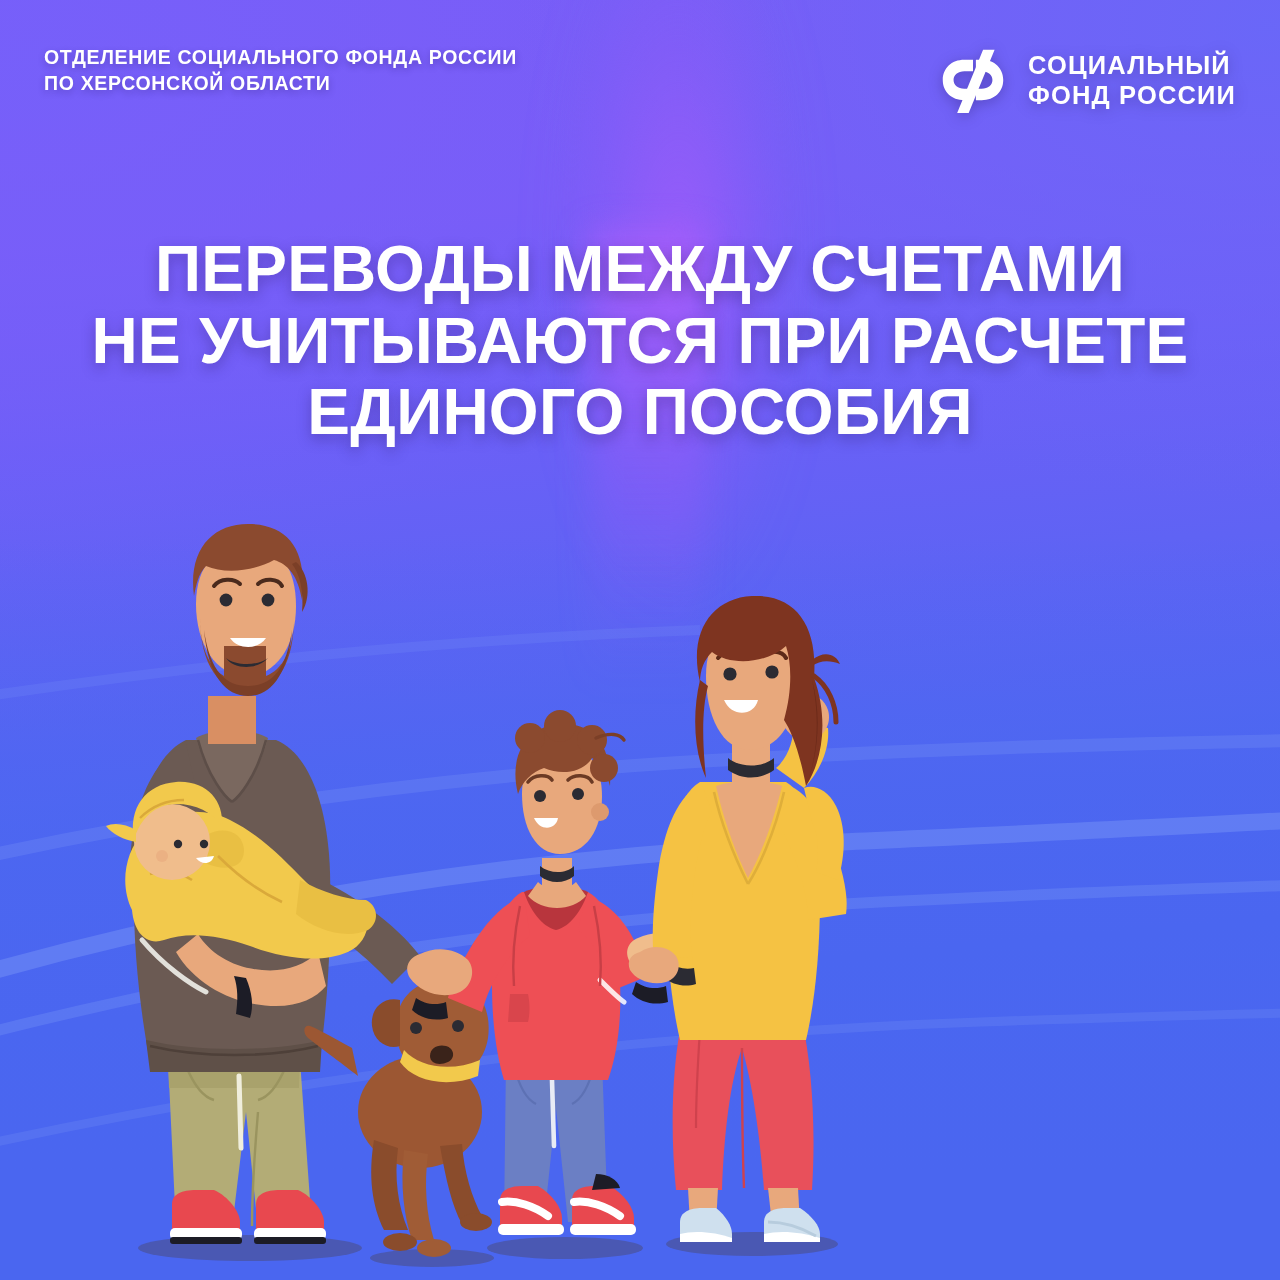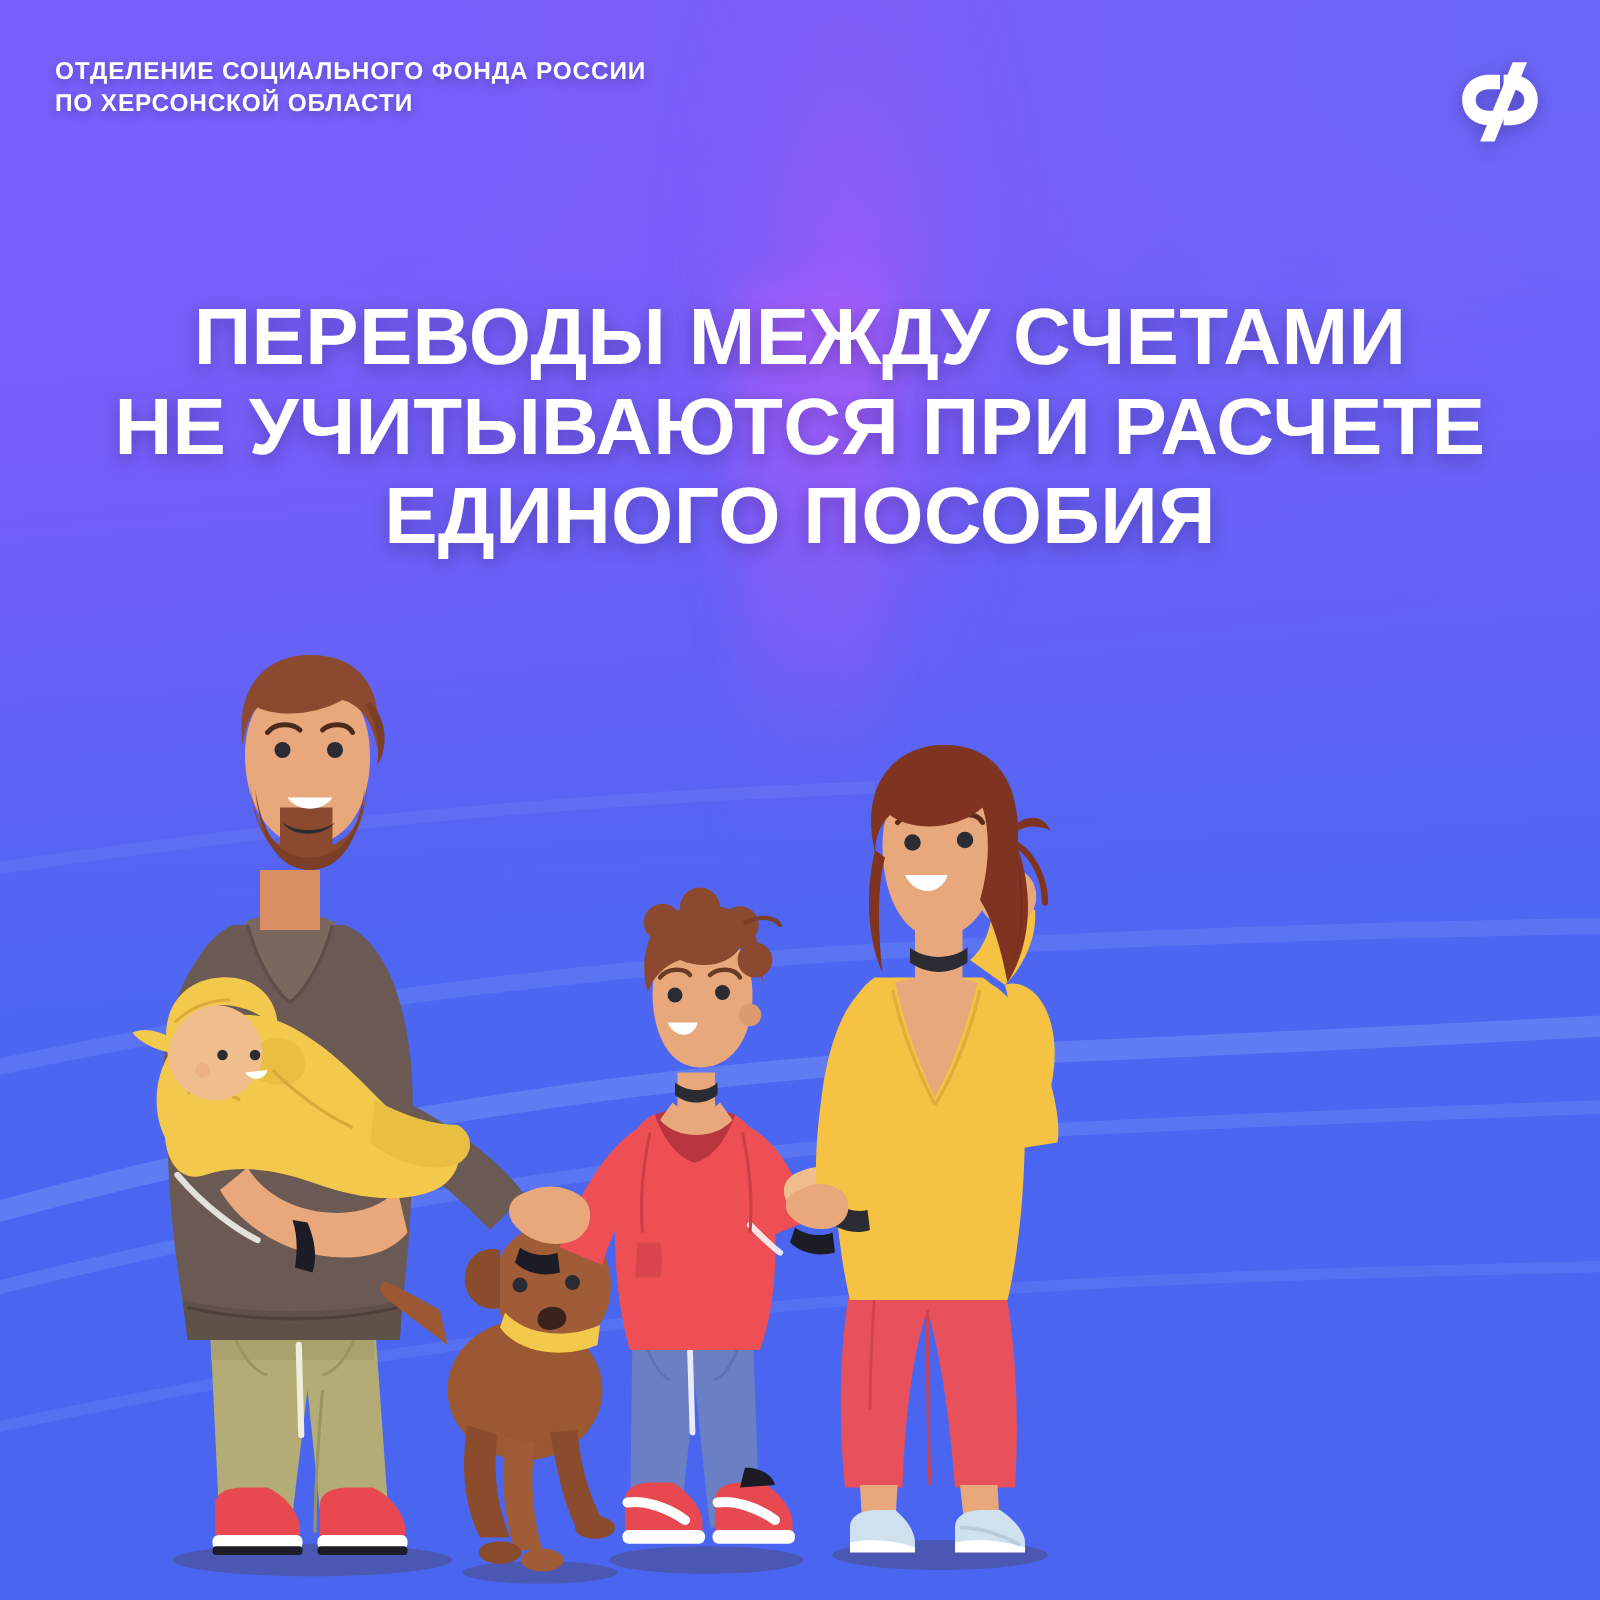--- a/index.html
+++ b/index.html
@@ -154,20 +154,22 @@
 
         <path d="M38 22 C 20 22, 8 34, 8 50 C 8 66, 20 78, 38 78 L 46 78 L 46 62 L 38 62
                  C 29 62, 23 57, 23 50 C 23 43, 29 38, 38 38 L 50 38 L 50 22 Z" fill="#fff"></path>
 
         <path d="M62 22 L 54 22 L 54 38 L 62 38 C 71 38, 77 43, 77 50 C 77 57, 71 62, 62 62
                  L 54 62 L 54 78 L 62 78 C 80 78, 92 66, 92 50 C 92 34, 80 22, 62 22 Z" fill="#fff"></path>
 
         <path d="M64 8 L 80 8 L 44 96 L 28 96 Z" fill="#fff"></path>
       </svg>
 
+      <div class="brand-text">СОЦИАЛЬНЫЙ
+ФОНД РОССИИ</div>
     </div>
   </div>
 
   <h1 class="headline">ПЕРЕВОДЫ МЕЖДУ СЧЕТАМИ
 НЕ УЧИТЫВАЮТСЯ ПРИ РАСЧЕТЕ
 ЕДИНОГО ПОСОБИЯ</h1>
 
   <div class="scene">
   <svg viewBox="0 0 1280 780" preserveAspectRatio="xMidYMax meet">
 

